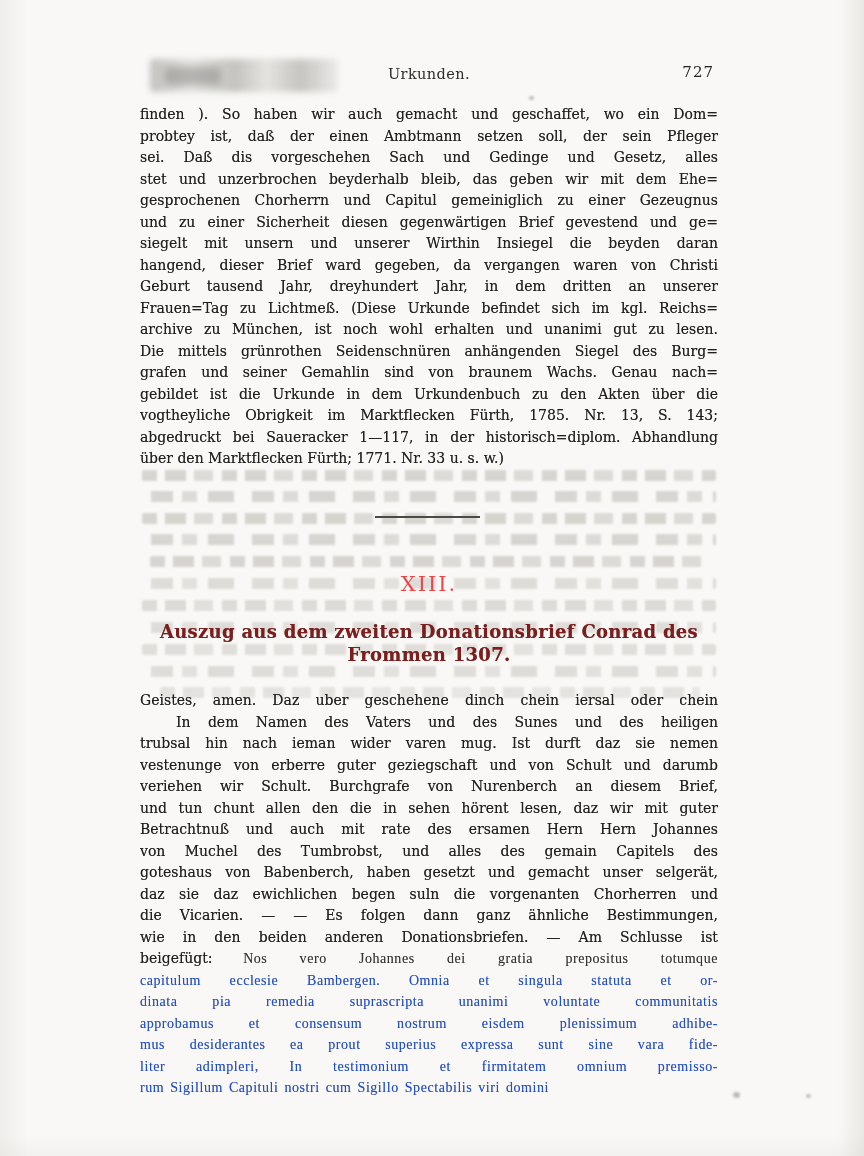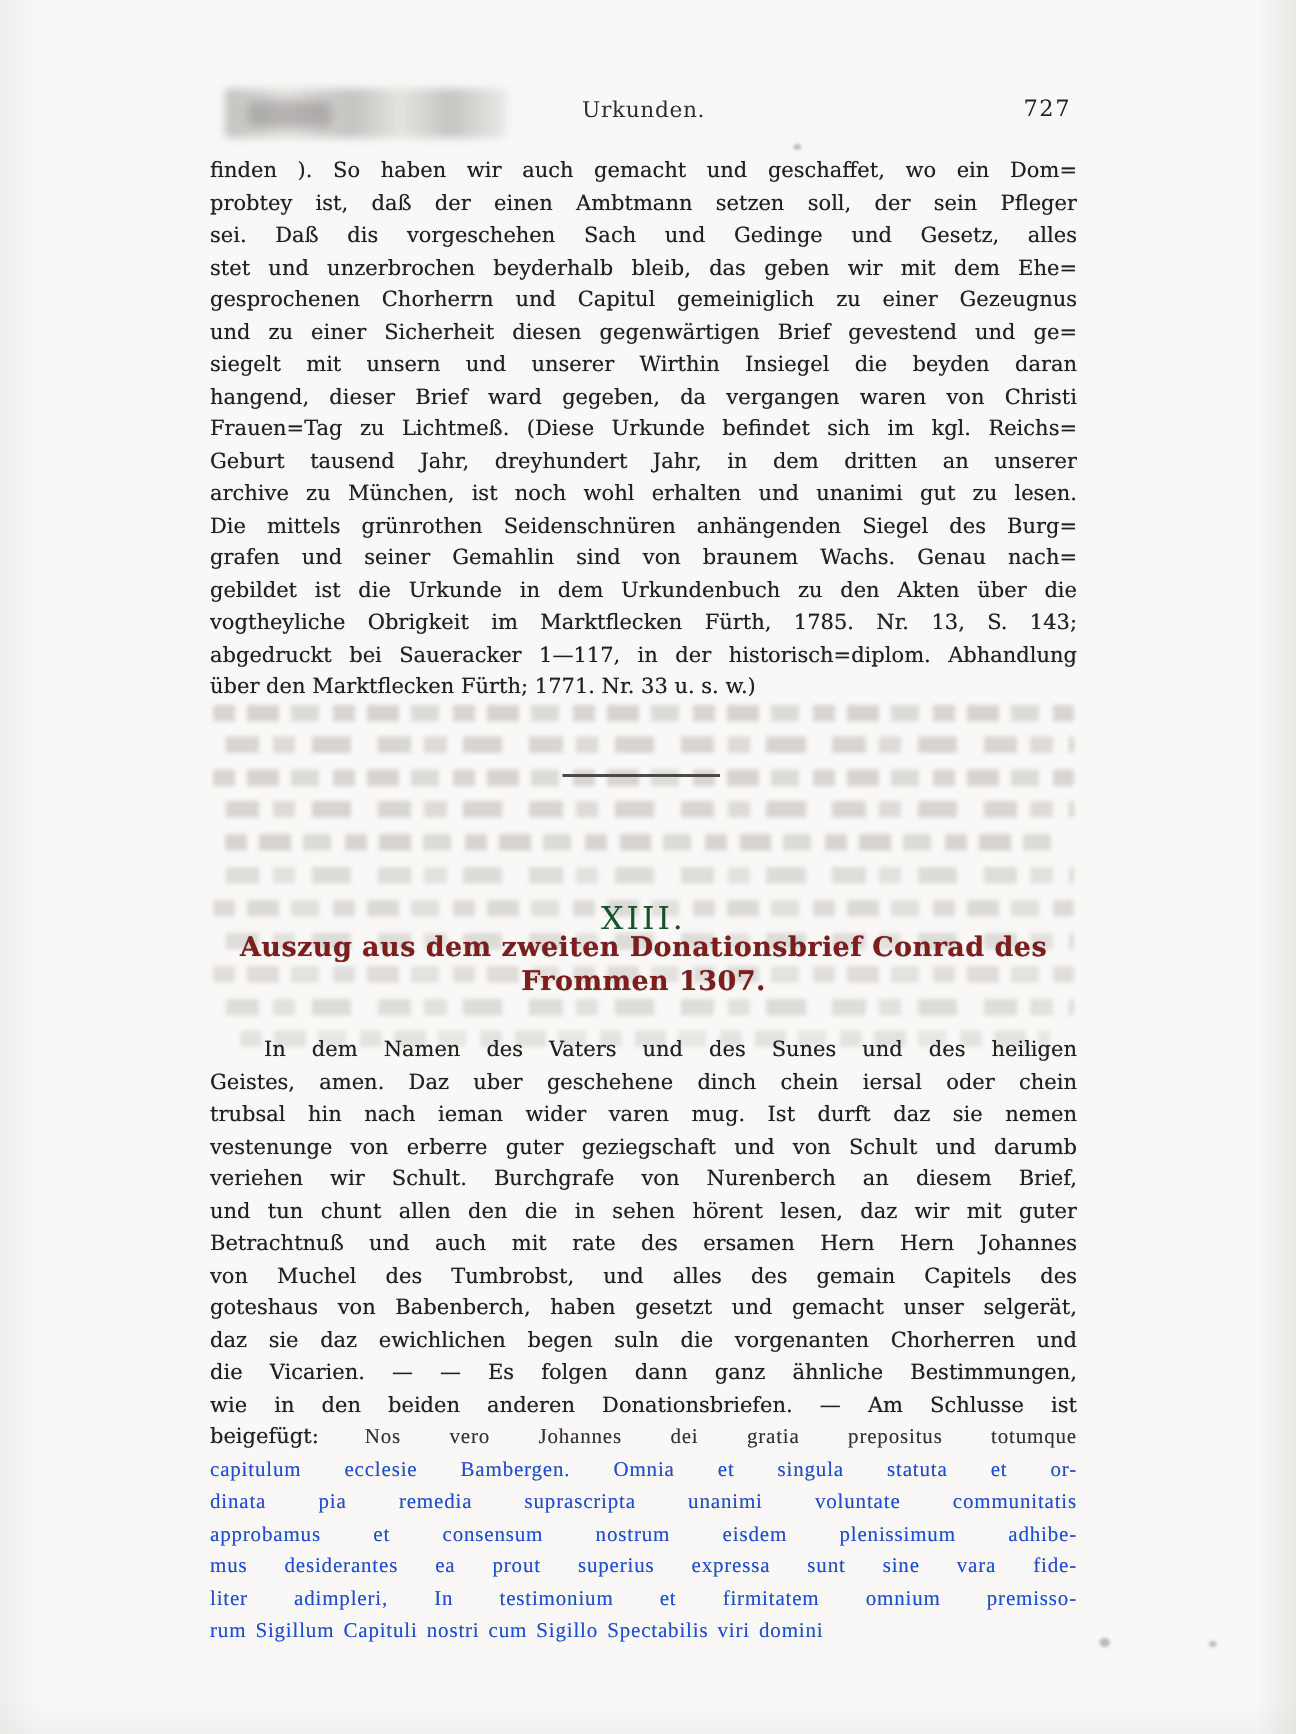--- a/index.html
+++ b/index.html
@@ -62,22 +62,22 @@
     text-shadow:0 0 .3px rgba(40,40,40,.4);
   }
   .indent{text-indent:36px;}
   
   .divider{
     position:absolute;top:516px;left:375px;width:105px;height:2px;
     background:#4c4a47;filter:blur(.4px);
   }
   
   .section-number{
-    position:absolute;top:600px;left:140px;width:578px;
-    text-align:center;font-size:21px;letter-spacing:2px;color:#14532d;
+    position:absolute;top:572px;left:140px;width:578px;
+    text-align:center;font-size:21px;letter-spacing:2px;color:#ef4444;
   }
   .section-title{
     position:absolute;top:620px;left:140px;width:578px;
     text-align:center;font-weight:bold;font-size:18px;line-height:23px;
     color:#7f1d1d;letter-spacing:.3px;
     text-shadow:0 0 .6px rgba(0,0,0,.5);
   }
   
   .ghost{position:absolute;left:142px;width:574px;height:11px;
     filter:blur(1.3px);opacity:.5;border-radius:2px;pointer-events:none;
@@ -121,42 +121,42 @@
 
 <div class="para para1">
   <div class="line">finden ).  So haben wir auch gemacht und geschaffet, wo ein Dom=</div>
   <div class="line">probtey ist, daß der einen Ambtmann setzen soll, der sein Pfleger</div>
   <div class="line">sei.  Daß dis vorgeschehen Sach und Gedinge und Gesetz, alles</div>
   <div class="line">stet und unzerbrochen beyderhalb bleib, das geben wir mit dem Ehe=</div>
   <div class="line">gesprochenen Chorherrn und Capitul gemeiniglich zu einer Gezeugnus</div>
   <div class="line">und zu einer Sicherheit diesen gegenwärtigen Brief gevestend und ge=</div>
   <div class="line">siegelt mit unsern und unserer Wirthin Insiegel die beyden daran</div>
   <div class="line">hangend, dieser Brief ward gegeben, da vergangen waren von Christi</div>
+  <div class="line">Geburt tausend Jahr, dreyhundert Jahr, in dem dritten an unserer</div>
   <div class="line">Frauen=Tag zu Lichtmeß.  (Diese Urkunde befindet sich im kgl. Reichs=</div>
-  <div class="line">Geburt tausend Jahr, dreyhundert Jahr, in dem dritten an unserer</div>
   <div class="line">archive zu München, ist noch wohl erhalten und unanimi gut zu lesen.</div>
   <div class="line">Die mittels grünrothen Seidenschnüren anhängenden Siegel des Burg=</div>
   <div class="line">grafen und seiner Gemahlin sind von braunem Wachs.  Genau nach=</div>
   <div class="line">gebildet ist die Urkunde in dem Urkundenbuch zu den Akten über die</div>
   <div class="line">vogtheyliche Obrigkeit im Marktflecken Fürth, 1785.  Nr. 13, S. 143;</div>
   <div class="line">abgedruckt bei Saueracker 1—117, in der historisch=diplom. Abhandlung</div>
   <div class="line last">über den Marktflecken Fürth; 1771.  Nr. 33 u. s. w.)</div>
 </div>
 
 <div class="divider"></div>
 
 <div class="section-number">XIII.</div>
 <div class="section-title">
   <div>Auszug aus dem zweiten Donationsbrief Conrad des</div>
   <div>Frommen 1307.</div>
 </div>
 
 <div class="para para2">
+  <div class="line">Geistes, amen.  Daz uber geschehene dinch chein iersal oder chein</div>
   <div class="line indent">In dem Namen des Vaters und des Sunes und des heiligen</div>
-  <div class="line">Geistes, amen.  Daz uber geschehene dinch chein iersal oder chein</div>
   <div class="line">trubsal hin nach ieman wider varen mug.  Ist durft daz sie nemen</div>
   <div class="line">vestenunge von erberre guter geziegschaft und von Schult und darumb</div>
   <div class="line">veriehen wir Schult. Burchgrafe von Nurenberch an diesem Brief,</div>
   <div class="line">und tun chunt allen den die in sehen hörent lesen, daz wir mit guter</div>
   <div class="line">Betrachtnuß und auch mit rate des ersamen Hern Hern Johannes</div>
   <div class="line">von Muchel des Tumbrobst, und alles des gemain Capitels des</div>
   <div class="line">goteshaus von Babenberch, haben gesetzt und gemacht unser selgerät,</div>
   <div class="line">daz sie daz ewichlichen begen suln die vorgenanten Chorherren und</div>
   <div class="line">die Vicarien. — — Es folgen dann ganz ähnliche Bestimmungen,</div>
   <div class="line">wie in den beiden anderen Donationsbriefen. — Am Schlusse ist</div>

